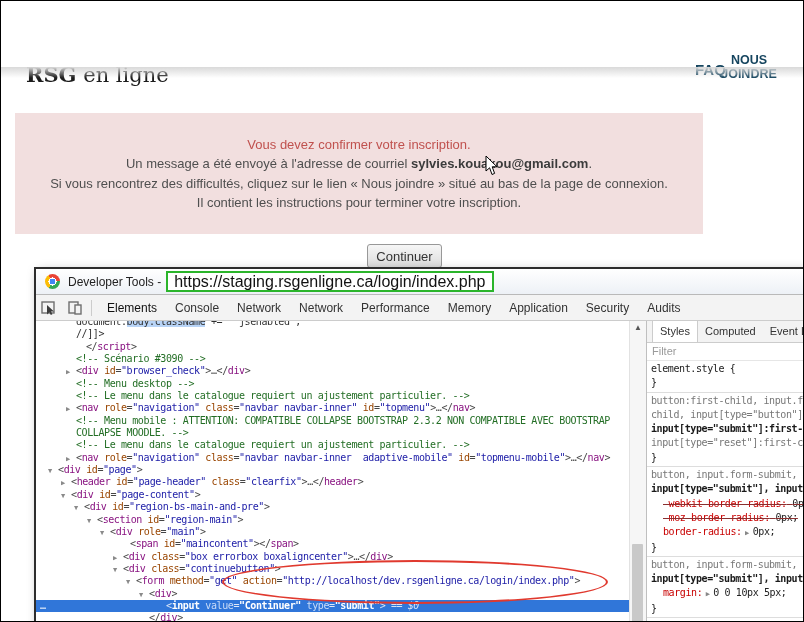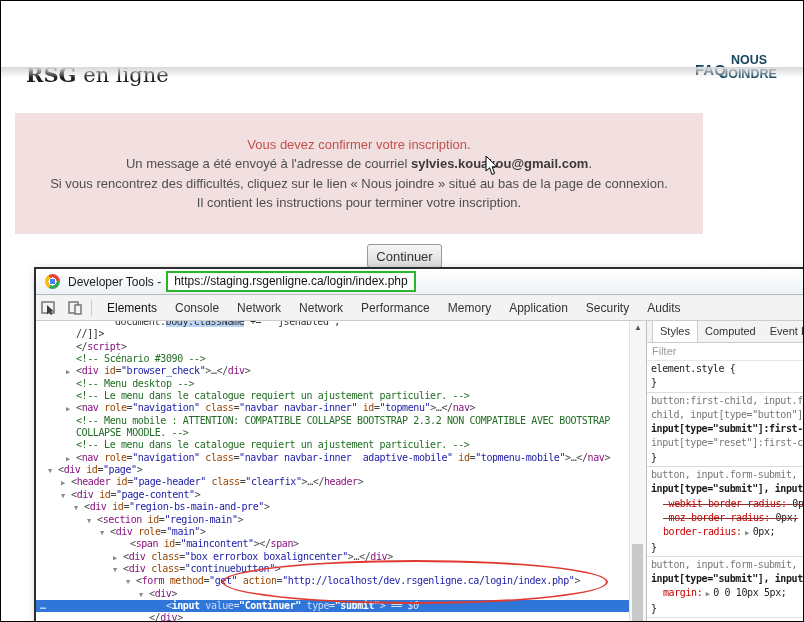--- a/index.html
+++ b/index.html
@@ -33,34 +33,34 @@
   .devtools{position:absolute;left:33px;top:266px;right:-2px;height:359px;background:#fff;
     border:2px solid #2d2d2d;border-bottom-width:5px;box-sizing:border-box;
     box-shadow:4px 4px 10px rgba(0,0,0,.35);}
   .dt-titlebar{height:25px;background:linear-gradient(#ffffff,#edf1f6);border-bottom:1px solid #b9b9b9;
     display:flex;align-items:center;padding-left:9px;font-size:12px;color:#222;}
   .chrome-icon{width:15px;height:15px;border-radius:50%;margin-right:8px;flex:0 0 auto;
     background:radial-gradient(circle at 50% 50%, #4285f4 0 27%, #fff 28% 38%, rgba(0,0,0,0) 39%),
                conic-gradient(from 90deg, #34a853 0 33%, #fbbc05 33% 66%, #ea4335 66% 100%);}
   .dt-title{white-space:nowrap;}
   .url-box{border:2px solid #2bb52b;background:#fff;padding:0 6px;margin-left:5px;height:17px;
-    line-height:17px;font-size:12px;color:#111;font-weight:400;white-space:nowrap;}
+    line-height:17px;font-size:16px;color:#111;font-weight:400;white-space:nowrap;}
 
   .dt-tabbar{height:25px;background:#f3f3f3;border-bottom:1px solid #ccc;display:flex;
     align-items:center;font-size:12px;color:#333;}
   .dt-toolicon{width:16px;height:14px;margin:0 5px;flex:0 0 auto;}
   .dt-sep{width:1px;height:16px;background:#ccc;margin:0 6px 0 3px;}
   .dt-tab{padding:0 9px;line-height:24px;cursor:pointer;white-space:nowrap;}
   .dt-tab.active{color:#111;}
 
   .dt-main{display:flex;height:calc(100% - 51px);}
   .dt-code{width:593px;position:relative;overflow:hidden;background:#fff;flex:0 0 auto;
     font-family:"DejaVu Sans Mono","Liberation Mono",monospace;font-size:10px;letter-spacing:-0.4px;color:#454545;}
   .cl{height:12.35px;line-height:12.35px;white-space:pre;position:relative;}
-  .cl:first-child{margin-top:-5px;padding-left:39px;}
+  .cl:first-child{margin-top:-5px;}
   .clbody{display:block;}
   .tri{display:inline-block;width:10px;font-size:7px;color:#8a8a8a;letter-spacing:0;}
   .c-tag{color:#881280;}
   .c-attr{color:#994500;}
   .c-val{color:#1a1aa6;}
   .c-com{color:#236e25;}
   .c-script{color:#303030;}
   .txtsel{background:#b8d4f7;}
   .cl.selected{background:#3076d9;color:#dfe8f8;}
   .cl.selected .c-tag{color:#fff;font-weight:700;}
@@ -147,21 +147,21 @@
           <span class="dt-tab">Security</span>
           <span class="dt-tab">Audits</span>
         </span>
     </div>
 
     <div class="dt-main">
 
       <div class="dt-code">
           <div class="cl"><span class="clbody" style="padding-left:40px"><span class="c-script">document.<span class="txtsel">body.className</span> += ' jsenabled';</span></span></div>
           <div class="cl"><span class="clbody" style="padding-left:40px"><span class="c-script">//]]&gt;</span></span></div>
-          <div class="cl"><span class="clbody" style="padding-left:40px">&lt;/<span class="c-tag">script</span>&gt;</span></div>
+          <div class="cl"><span class="clbody" style="padding-left:50px">&lt;/<span class="c-tag">script</span>&gt;</span></div>
           <div class="cl"><span class="clbody" style="padding-left:40px"><span class="c-com">&lt;!-- Scénario #3090 --&gt;</span></span></div>
           <div class="cl"><span class="clbody" style="padding-left:30px"><span class="tri">▶</span>&lt;<span class="c-tag">div</span> <span class="c-attr">id</span>=<span class="c-val">"browser_check"</span>&gt;…&lt;/<span class="c-tag">div</span>&gt;</span></div>
           <div class="cl"><span class="clbody" style="padding-left:40px"><span class="c-com">&lt;!-- Menu desktop --&gt;</span></span></div>
           <div class="cl"><span class="clbody" style="padding-left:40px"><span class="c-com">&lt;!-- Le menu dans le catalogue requiert un ajustement particulier. --&gt;</span></span></div>
           <div class="cl"><span class="clbody" style="padding-left:30px"><span class="tri">▶</span>&lt;<span class="c-tag">nav</span> <span class="c-attr">role</span>=<span class="c-val">"navigation"</span> <span class="c-attr">class</span>=<span class="c-val">"navbar navbar-inner"</span> <span class="c-attr">id</span>=<span class="c-val">"topmenu"</span>&gt;…&lt;/<span class="c-tag">nav</span>&gt;</span></div>
           <div class="cl"><span class="clbody" style="padding-left:40px"><span class="c-com">&lt;!-- Menu mobile : ATTENTION: COMPATIBLE COLLAPSE BOOTSTRAP 2.3.2 NON COMPATIBLE AVEC BOOTSTRAP</span></span></div>
           <div class="cl"><span class="clbody" style="padding-left:40px"><span class="c-com">COLLAPSE MOODLE. --&gt;</span></span></div>
           <div class="cl"><span class="clbody" style="padding-left:40px"><span class="c-com">&lt;!-- Le menu dans le catalogue requiert un ajustement particulier. --&gt;</span></span></div>
           <div class="cl"><span class="clbody" style="padding-left:30px"><span class="tri">▶</span>&lt;<span class="c-tag">nav</span> <span class="c-attr">role</span>=<span class="c-val">"navigation"</span> <span class="c-attr">class</span>=<span class="c-val">"navbar navbar-inner  adaptive-mobile"</span> <span class="c-attr">id</span>=<span class="c-val">"topmenu-mobile"</span>&gt;…&lt;/<span class="c-tag">nav</span>&gt;</span></div>
           <div class="cl"><span class="clbody" style="padding-left:12px"><span class="tri">▼</span>&lt;<span class="c-tag">div</span> <span class="c-attr">id</span>=<span class="c-val">"page"</span>&gt;</span></div>

